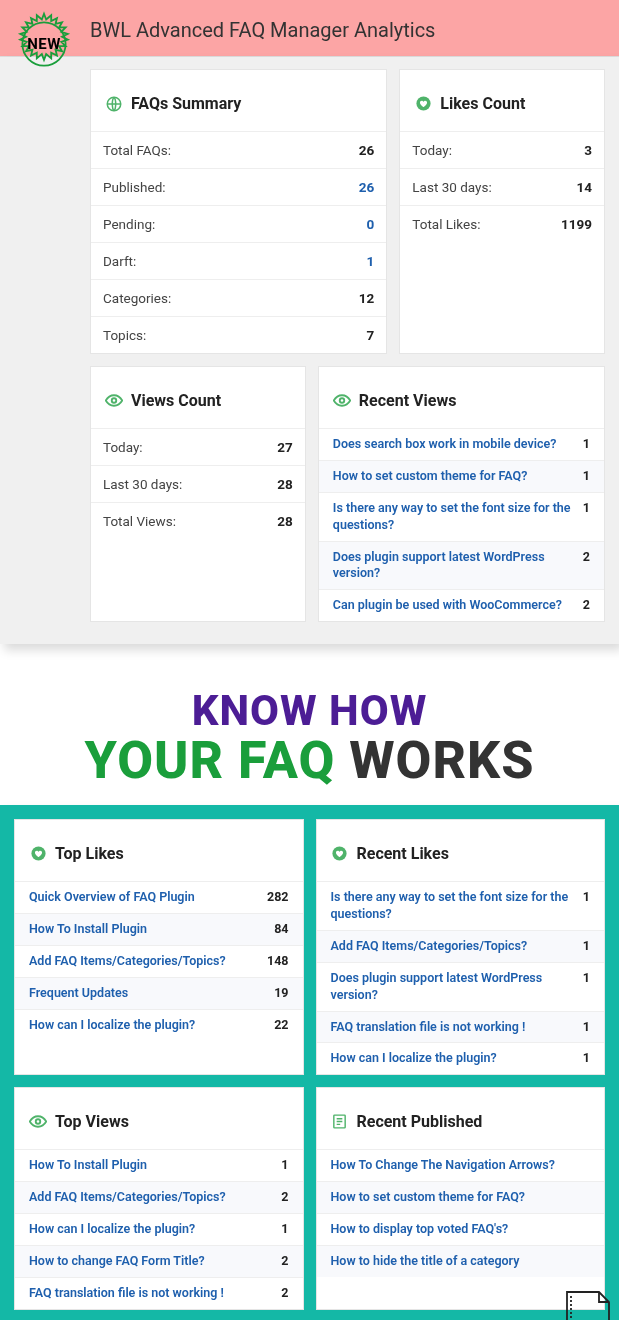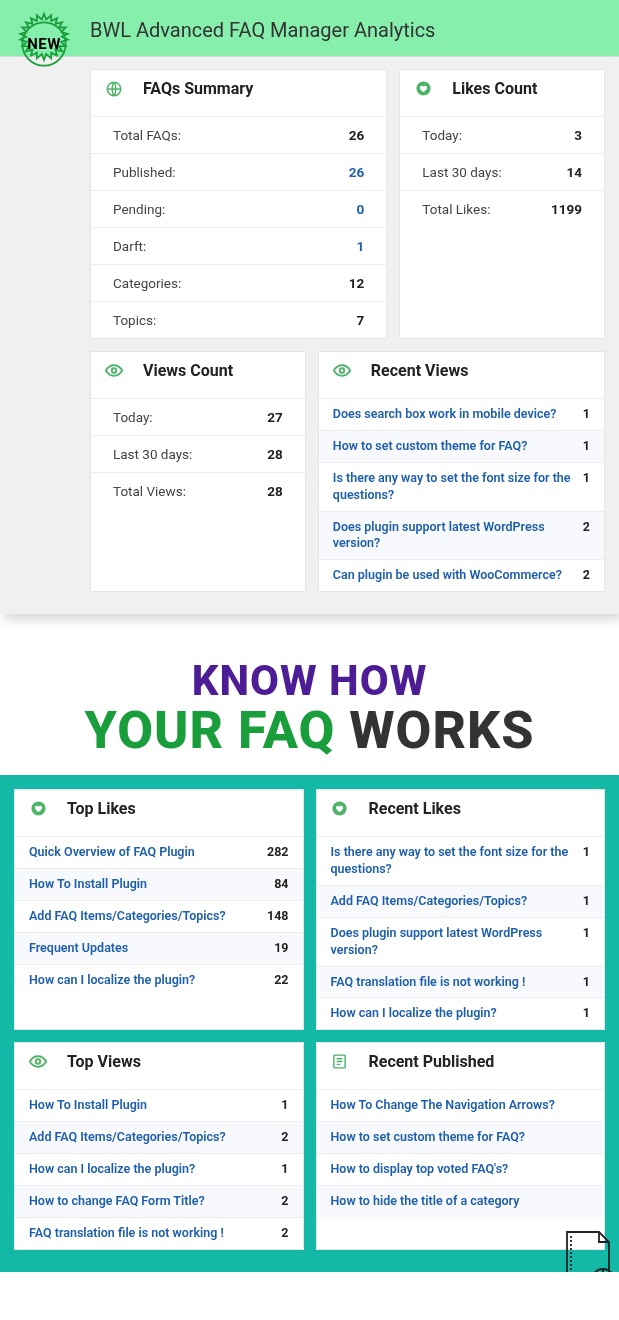--- a/index.html
+++ b/index.html
@@ -1,27 +1,27 @@
 <!DOCTYPE html>
 <html><head>
 <meta charset="utf-8">
 <style>
 *{margin:0;padding:0;box-sizing:border-box;font-family:-apple-system,BlinkMacSystemFont,"Segoe UI",Roboto,sans-serif}
 body{width:619px;background:#fff}
 .new-badge{position:absolute;top:8px;left:8px;width:72px;height:72px;display:flex;align-items:center;justify-content:center;z-index:10}
 .new-badge svg{width:72px;height:72px}
 .new-badge-text{position:absolute;font-weight:700;color:#000000;font-size:15px;letter-spacing:0.5px}
-.page-title{font-size:20px;color:#333;padding:18px 22px 14px 90px;background:#86efac;border-bottom:1px solid #ddd}
+.page-title{font-size:20px;color:#333;padding:18px 22px 14px 90px;background:#fca5a5;border-bottom:1px solid #ddd}
 .dash-wrap{background:#f0f0f0;padding:12px 14px 22px 90px;box-shadow:4px 6px 10px rgba(0,0,0,.15);margin-bottom:28px}
 .dash-row{display:flex;gap:12px;margin-bottom:12px}
 .card{background:#fff;flex:1;border:1px solid #e5e5e5}
-.card-header{display:flex;align-items:center;gap:20px;padding:9px 14px 18px}
+.card-header{display:flex;align-items:center;gap:8px;padding:24px 14px 18px}
 .card-header .icon{width:18px;height:18px;display:flex;align-items:center;justify-content:center}
 .card-title{font-size:16px;font-weight:700;color:#222}
-.stat-row{display:flex;justify-content:space-between;align-items:center;padding:10px 22px;border-top:1px solid #eee;font-size:13.5px;color:#444}
+.stat-row{display:flex;justify-content:space-between;align-items:center;padding:10px 12px;border-top:1px solid #eee;font-size:13.5px;color:#444}
 .stat-row .val{font-weight:700;color:#222}
 .stat-row .val.link{color:#1e5fad}
 .list-row{display:flex;justify-content:space-between;align-items:flex-start;padding:7px 14px;border-top:1px solid #eee;background:#f8f9fc;font-size:12.5px}
 .list-row:nth-child(odd){background:#fff}
 .list-row .ltext{color:#1e5fad;font-weight:600;line-height:1.35}
 .list-row .lval{font-weight:700;color:#222;white-space:nowrap}
 .hero{text-align:center;padding:14px 0 18px}
 .hero-line1{font-size:42px;font-weight:800;color:#4c1d95;letter-spacing:1px}
 .hero-line2{font-size:52px;font-weight:800;color:#333;letter-spacing:1px;line-height:1}
 .hero-line2 .green{color:#1a9e3b}

